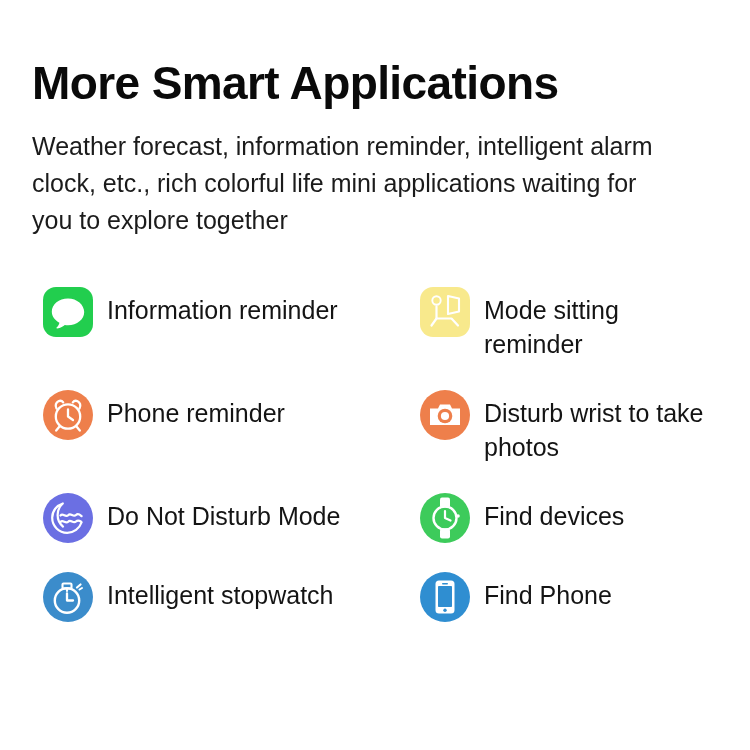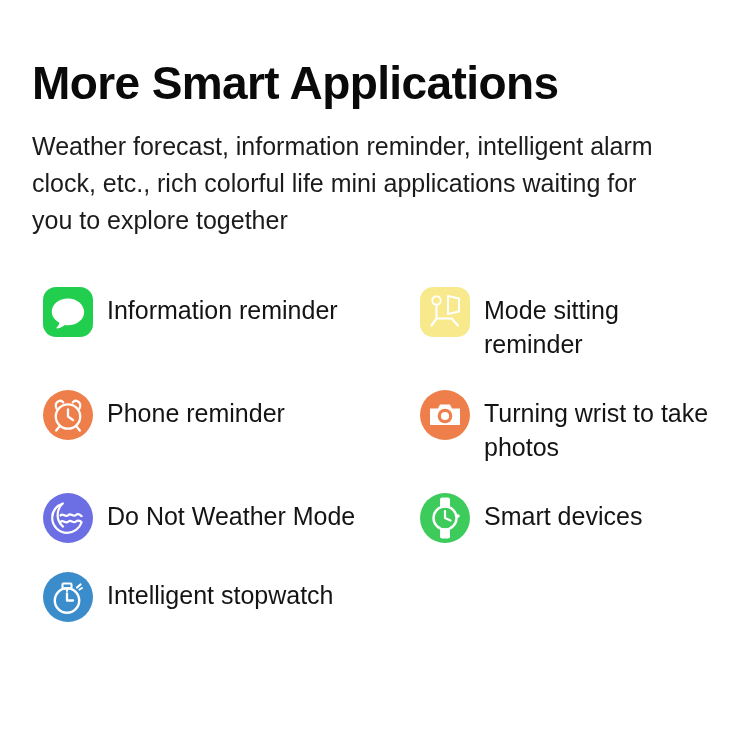--- a/index.html
+++ b/index.html
@@ -135,59 +135,71 @@
 
     <div class="feature-item wide">
       <span class="feature-icon">
         <svg width="50" height="50" viewBox="0 0 50 50">
           <circle cx="25" cy="25" r="25" fill="#EE7F4B"></circle>
           <path d="M10 18.5 L18 18.5 L20 14.5 L30 14.5 L32 18.5 L40 18.5 L40 35 L10 35 Z" fill="#ffffff"></path>
           <circle cx="25" cy="26" r="7.3" fill="#EE7F4B"></circle>
           <circle cx="25" cy="26" r="4.1" fill="#ffffff"></circle>
         </svg>
       </span>
-      <span class="feature-label">Turning wrist to take photos</span>
+      <span class="feature-label">Disturb wrist to take photos</span>
     </div>
 
     <div class="feature-item">
       <span class="feature-icon">
         <svg width="50" height="50" viewBox="0 0 50 50">
           <circle cx="25" cy="25" r="25" fill="#6B6FE3"></circle>
           <path d="M38.5 29.5 C36.5 35.5 30.8 39.8 24.2 39.8 C15.9 39.8 9.2 33.1 9.2 24.8 C9.2 18.0 13.7 12.3 19.8 10.5 C16.6 13.3 14.6 17.4 14.6 22.0 C14.6 26.6 16.7 30.8 20.0 33.6" fill="none" stroke="#ffffff" stroke-width="2.2" stroke-linecap="round" stroke-linejoin="round"></path>
           <path d="M17.5 22.5 C20.0 19.6 22.5 25.0 25.2 22.2 C27.8 19.4 30.2 24.8 33.0 22.0 C35.2 19.8 37.0 21.8 38.6 23.2" fill="none" stroke="#ffffff" stroke-width="2.2" stroke-linecap="round" stroke-linejoin="round"></path>
           <path d="M17.5 29.0 C20.0 26.1 22.5 31.5 25.2 28.7 C27.8 25.9 30.2 31.3 33.0 28.5 C35.0 26.5 36.8 27.8 38.3 28.8" fill="none" stroke="#ffffff" stroke-width="2.2" stroke-linecap="round" stroke-linejoin="round"></path>
         </svg>
       </span>
-      <span class="feature-label">Do Not Weather Mode</span>
+      <span class="feature-label">Do Not Disturb Mode</span>
     </div>
 
     <div class="feature-item">
       <span class="feature-icon">
         <svg width="50" height="50" viewBox="0 0 50 50">
           <circle cx="25" cy="25" r="25" fill="#3DCB5B"></circle>
           <rect x="20" y="4.5" width="10" height="10" rx="2" fill="#ffffff"></rect>
           <rect x="20" y="35.5" width="10" height="10" rx="2" fill="#ffffff"></rect>
           <circle cx="25" cy="25" r="11.5" fill="none" stroke="#ffffff" stroke-width="2.4"></circle>
           <circle cx="38" cy="23" r="1.8" fill="#ffffff"></circle>
           <path d="M25 18 L25 25 L30.5 27.5" fill="none" stroke="#ffffff" stroke-width="2.2" stroke-linecap="round" stroke-linejoin="round"></path>
         </svg>
       </span>
-      <span class="feature-label">Smart devices</span>
+      <span class="feature-label">Find devices</span>
     </div>
 
     <div class="feature-item">
       <span class="feature-icon">
         <svg width="50" height="50" viewBox="0 0 50 50">
           <circle cx="25" cy="25" r="25" fill="#3B8CCB"></circle>
           <circle cx="24" cy="28.5" r="12.2" fill="none" stroke="#ffffff" stroke-width="2.4"></circle>
           <path d="M24 21.5 L24 28.5 L30 28.5" fill="none" stroke="#ffffff" stroke-width="2.3" stroke-linecap="round" stroke-linejoin="round"></path>
           <rect x="19.5" y="11.5" width="9" height="5" rx="1" fill="none" stroke="#ffffff" stroke-width="2.1"></rect>
           <path d="M24 16.5 L24 19" fill="none" stroke="#ffffff" stroke-width="2.1" stroke-linecap="round"></path>
           <path d="M34 15.5 L37.5 12.5" fill="none" stroke="#ffffff" stroke-width="2.2" stroke-linecap="round"></path>
           <path d="M36.5 17.5 L39 16.0" fill="none" stroke="#ffffff" stroke-width="2.0" stroke-linecap="round"></path>
         </svg>
       </span>
       <span class="feature-label">Intelligent stopwatch</span>
     </div>
 
+    <div class="feature-item">
+      <span class="feature-icon">
+        <svg width="50" height="50" viewBox="0 0 50 50">
+          <circle cx="25" cy="25" r="25" fill="#2F8ED1"></circle>
+          <rect x="15.5" y="8.5" width="19" height="33" rx="3.5" fill="#ffffff"></rect>
+          <rect x="18" y="14" width="14" height="21" rx="0.8" fill="#2F8ED1"></rect>
+          <rect x="22" y="11" width="6" height="1.6" rx="0.8" fill="#2F8ED1"></rect>
+          <circle cx="25" cy="38.3" r="1.7" fill="#2F8ED1"></circle>
+        </svg>
+      </span>
+      <span class="feature-label">Find Phone</span>
+    </div>
 
   </div>
 </div>
 
 </body></html>

